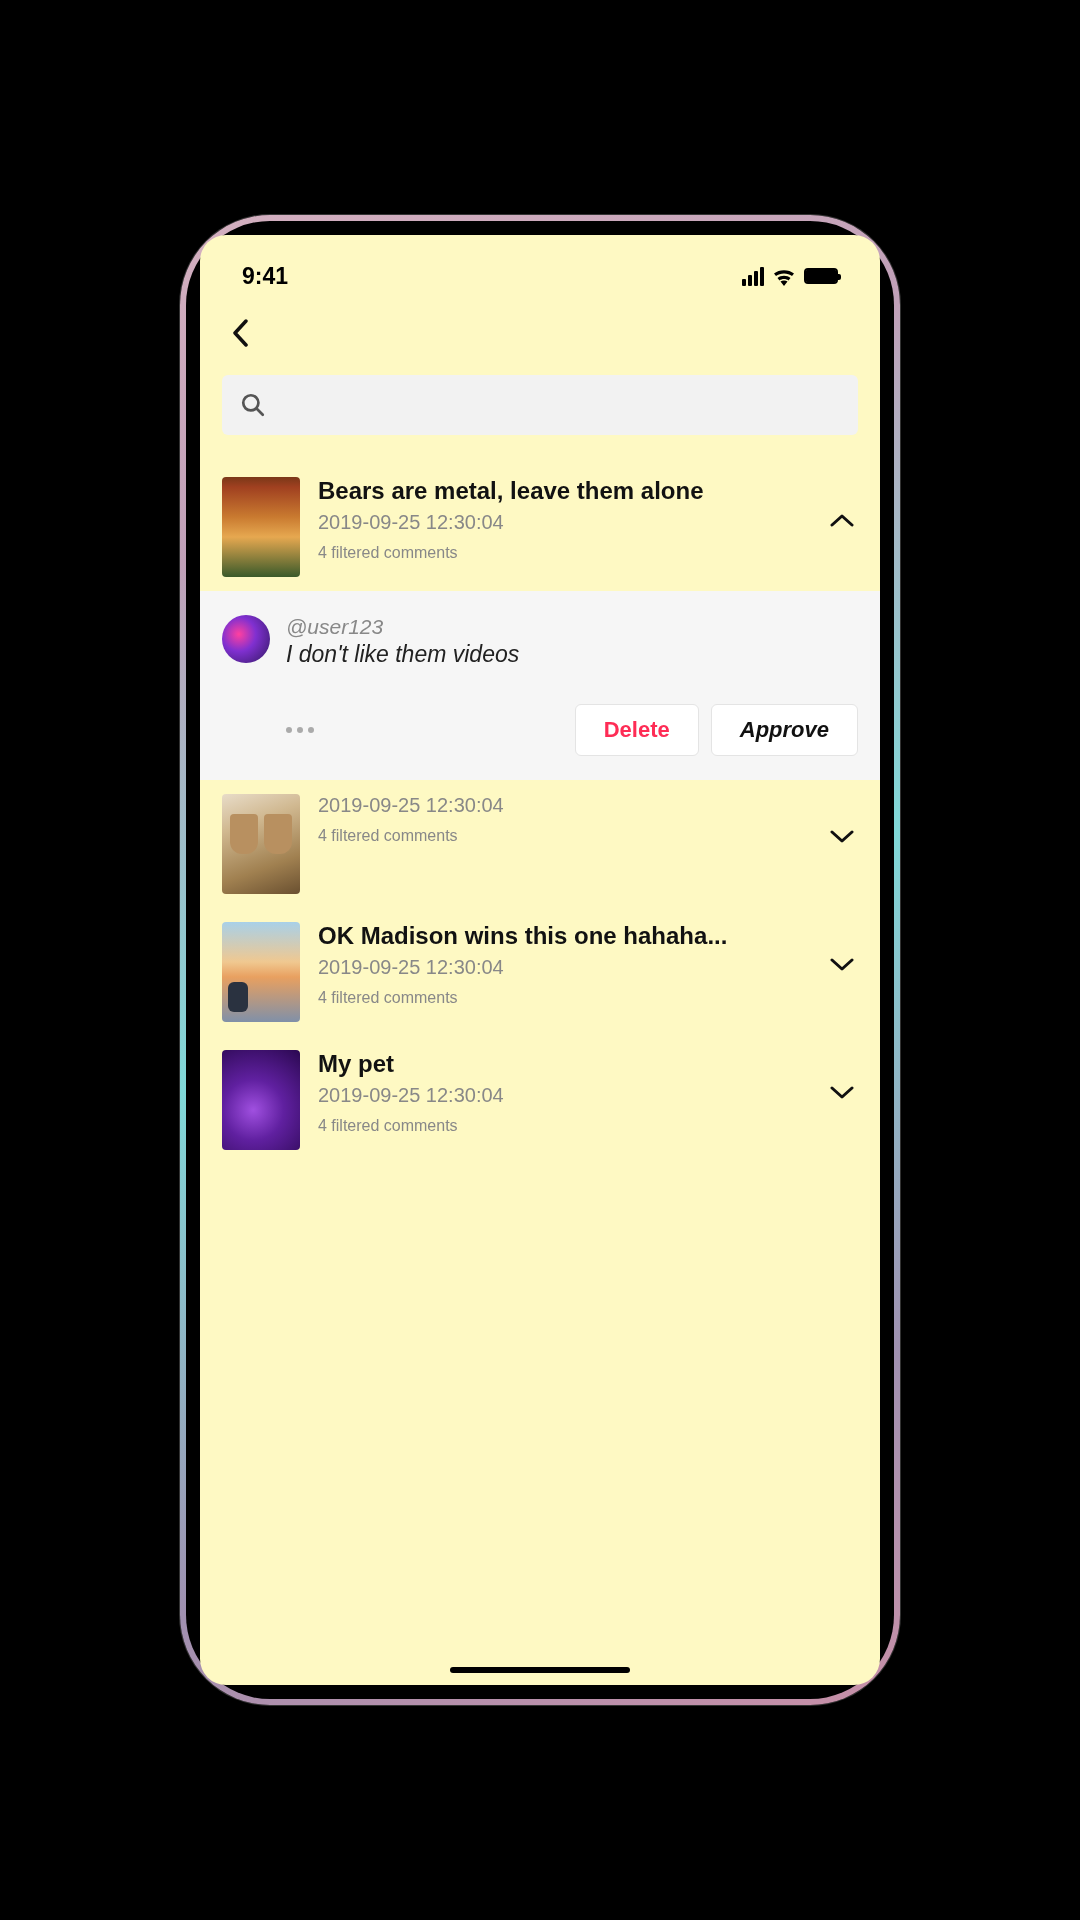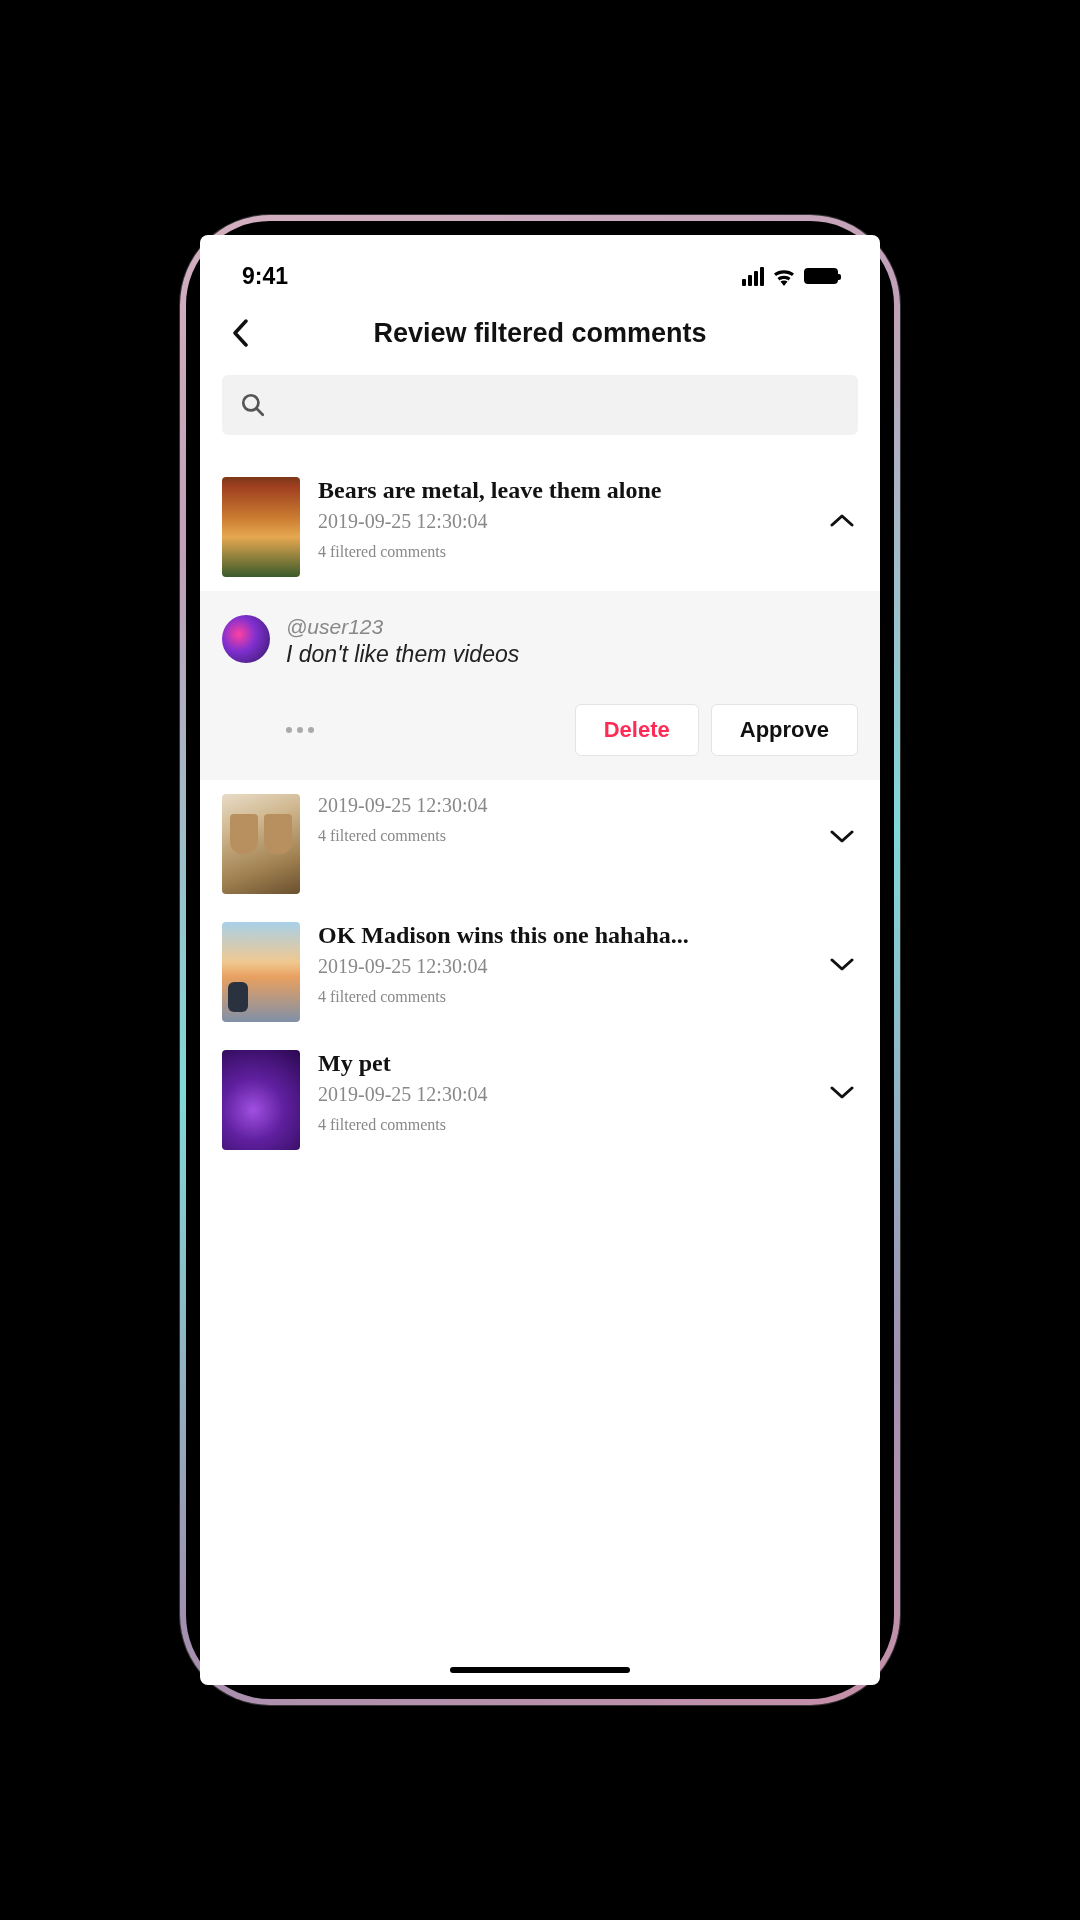--- a/index.html
+++ b/index.html
@@ -23,22 +23,22 @@
 .phone-inner {
   width: 100%;
   height: 100%;
   background: #000;
   border-radius: 84px;
   padding: 14px;
 }
 .screen {
   width: 100%;
   height: 100%;
-  background: #ffffff;
-  border-radius: 8px;
+  background: #fef9c3;
+  border-radius: 26px;
   overflow: hidden;
   position: relative;
 }
 .status-bar {
   height: 64px;
   display: flex;
   justify-content: space-between;
   align-items: center;
   padding: 18px 42px 0;
   font-weight: 600;
@@ -78,21 +78,20 @@
   border-radius: 6px;
   display: flex;
   align-items: center;
   padding: 0 18px;
 }
 .video-item {
   display: flex;
   align-items: flex-start;
   padding: 14px 22px;
   gap: 18px;
-  font-family: Liberation Serif, serif;
 }
 .thumb {
   width: 78px;
   height: 100px;
   border-radius: 4px;
   flex-shrink: 0;
 }
 .thumb-0 { background: linear-gradient(180deg, #7a3818 0%, #a04020 10%, #c97a30 40%, #e6a850 60%, #3a5a2a 100%); }
 .thumb-1 { background: linear-gradient(160deg, #e8dcc8 0%, #d0b890 30%, #a08050 70%, #6a5030 100%); position:relative; }
 .thumb-1::before, .thumb-1::after { content:''; position:absolute; width:28px; height:40px; background:#b89060; border-radius:4px 4px 12px 12px; top:20px; }
@@ -131,21 +130,21 @@
   background: #fff;
   border: 1px solid #e4e4e4;
   border-radius: 6px;
   font-size: 22px;
   font-weight: 600;
   display: flex;
   align-items: center;
   margin-left: 12px;
 }
 .delete-btn { color: #fe2c55; }
-.approve-btn { color: #111; }
+.approve-btn { color: #111; font-style: italic; }
 .home-indicator {
   position: absolute;
   bottom: 12px;
   left: 50%;
   transform: translateX(-50%);
   width: 180px;
   height: 6px;
   background: #000;
   border-radius: 3px;
 }
@@ -174,21 +173,20 @@
             </div>
     </div>
   </div>
 
   <div class="header">
     <div class="back-btn">
       <svg width="16" height="28" viewBox="0 0 16 28">
               <path d="M14 2 L3 14 L14 26" stroke="#111" stroke-width="3.5" fill="none" stroke-linecap="round" stroke-linejoin="round"></path>
             </svg>
     </div>
-    <div class="page-title">Review filtered comments</div>
   </div>
 
   <div class="search-bar">
     <svg width="26" height="26" viewBox="0 0 24 24">
             <circle cx="10" cy="10" r="7" stroke="#555" stroke-width="2.5" fill="none"></circle>
             <line x1="15.5" y1="15.5" x2="21" y2="21" stroke="#555" stroke-width="2.5" stroke-linecap="round"></line>
           </svg>
   </div>
 
   <div class="video-item">

